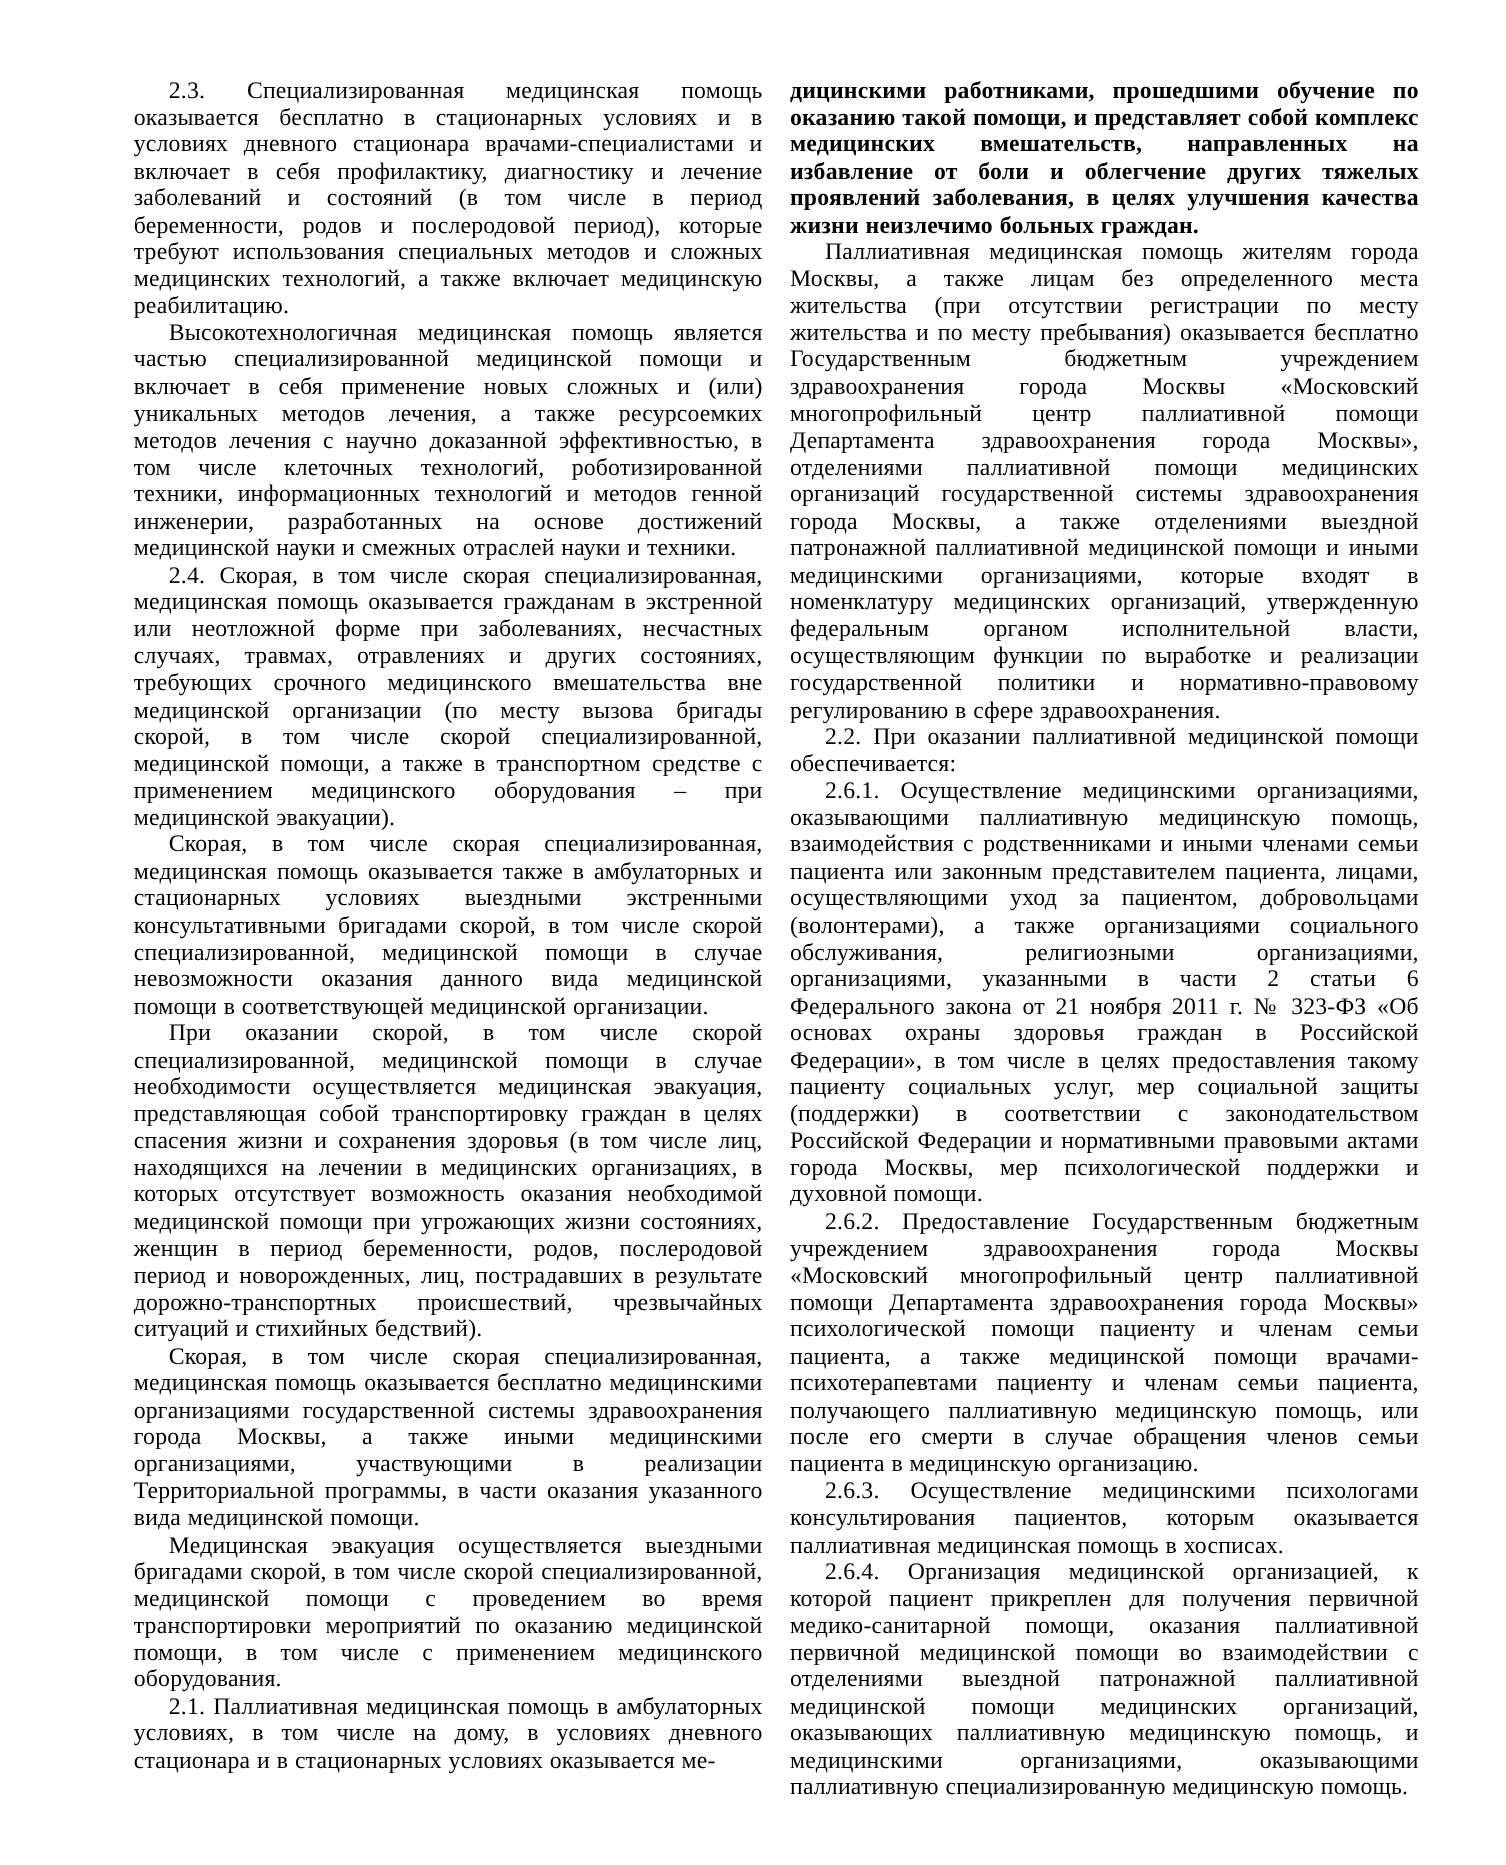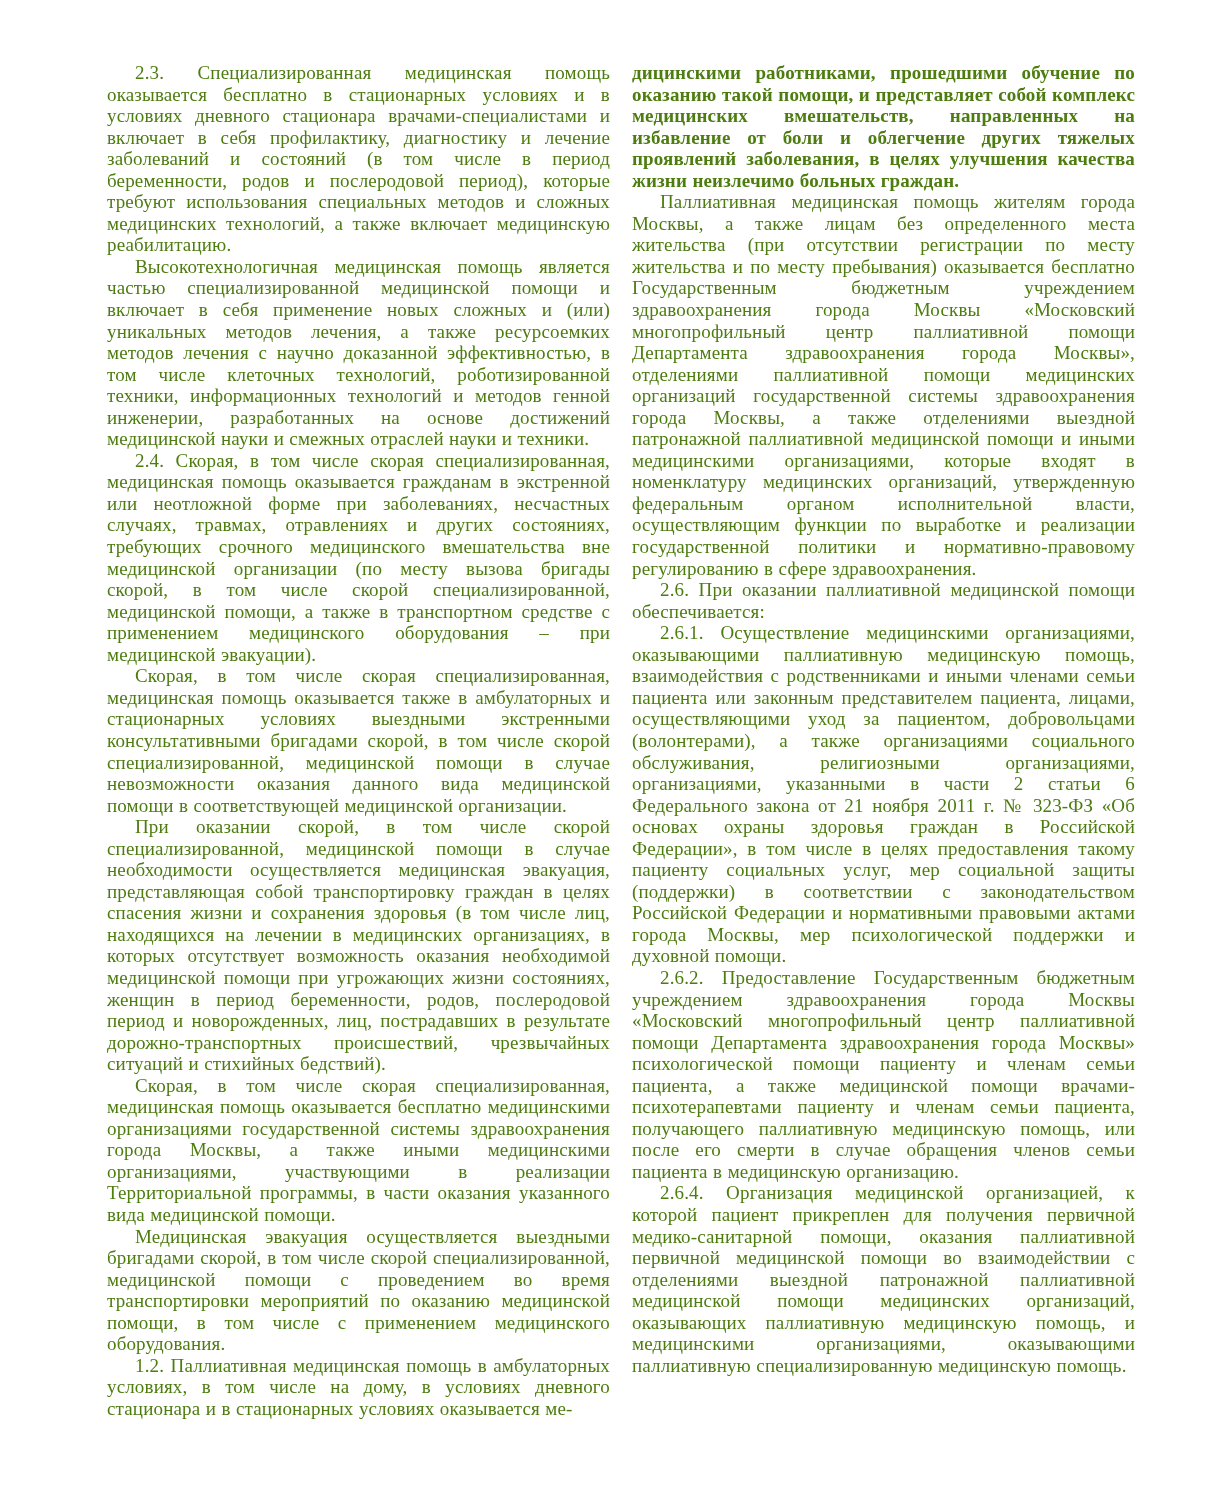--- a/index.html
+++ b/index.html
@@ -39,34 +39,35 @@
     word-spacing: 0.5px;
   }
   .column p.cont {
     text-indent: 0;
     font-weight: bold;
   }
 </style>
 </head>
 <body style="background: rgb(255, 255, 255);">
 
-<div class="page" style="background: rgb(255, 255, 255); color: #4d7c0f;">
+<div class="page" style="background: rgb(255, 255, 255); color: #000000;">
   <div class="columns">
     <div class="column">
         <p>2.3. Специализированная медицинская помощь оказывается бесплатно в стационарных условиях и в условиях дневного стационара врачами-специалистами и включает в себя профилактику, диагностику и лечение заболеваний и состояний (в том числе в период беременности, родов и послеродовой период), которые требуют использования специальных методов и сложных медицинских технологий, а также включает медицинскую реабилитацию.</p>
         <p>Высокотехнологичная медицинская помощь является частью специализированной медицинской помощи и включает в себя применение новых сложных и (или) уникальных методов лечения, а также ресурсоемких методов лечения с научно доказанной эффективностью, в том числе клеточных технологий, роботизированной техники, информационных технологий и методов генной инженерии, разработанных на основе достижений медицинской науки и смежных отраслей науки и техники.</p>
         <p>2.4. Скорая, в том числе скорая специализированная, медицинская помощь оказывается гражданам в экстренной или неотложной форме при заболеваниях, несчастных случаях, травмах, отравлениях и других состояниях, требующих срочного медицинского вмешательства вне медицинской организации (по месту вызова бригады скорой, в том числе скорой специализированной, медицинской помощи, а также в транспортном средстве с применением медицинского оборудования – при медицинской эвакуации).</p>
         <p>Скорая, в том числе скорая специализированная, медицинская помощь оказывается также в амбулаторных и стационарных условиях выездными экстренными консультативными бригадами скорой, в том числе скорой специализированной, медицинской помощи в случае невозможности оказания данного вида медицинской помощи в соответствующей медицинской организации.</p>
         <p>При оказании скорой, в том числе скорой специализированной, медицинской помощи в случае необходимости осуществляется медицинская эвакуация, представляющая собой транспортировку граждан в целях спасения жизни и сохранения здоровья (в том числе лиц, находящихся на лечении в медицинских организациях, в которых отсутствует возможность оказания необходимой медицинской помощи при угрожающих жизни состояниях, женщин в период беременности, родов, послеродовой период и новорожденных, лиц, пострадавших в результате дорожно-транспортных происшествий, чрезвычайных ситуаций и стихийных бедствий).</p>
         <p>Скорая, в том числе скорая специализированная, медицинская помощь оказывается бесплатно медицинскими организациями государственной системы здравоохранения города Москвы, а также иными медицинскими организациями, участвующими в реализации Территориальной программы, в части оказания указанного вида медицинской помощи.</p>
         <p>Медицинская эвакуация осуществляется выездными бригадами скорой, в том числе скорой специализированной, медицинской помощи с проведением во время транспортировки мероприятий по оказанию медицинской помощи, в том числе с применением медицинского оборудования.</p>
-        <p>1.2. Паллиативная медицинская помощь в амбулаторных условиях, в том числе на дому, в условиях дневного стационара и в стационарных условиях оказывается ме-</p>
+        <p>2.1. Паллиативная медицинская помощь в амбулаторных условиях, в том числе на дому, в условиях дневного стационара и в стационарных условиях оказывается ме-</p>
       </div>
     <div class="column">
         <p class="cont">дицинскими работниками, прошедшими обучение по оказанию такой помощи, и представляет собой комплекс медицинских вмешательств, направленных на избавление от боли и облегчение других тяжелых проявлений заболевания, в целях улучшения качества жизни неизлечимо больных граждан.</p>
         <p>Паллиативная медицинская помощь жителям города Москвы, а также лицам без определенного места жительства (при отсутствии регистрации по месту жительства и по месту пребывания) оказывается бесплатно Государственным бюджетным учреждением здравоохранения города Москвы «Московский многопрофильный центр паллиативной помощи Департамента здравоохранения города Москвы», отделениями паллиативной помощи медицинских организаций государственной системы здравоохранения города Москвы, а также отделениями выездной патронажной паллиативной медицинской помощи и иными медицинскими организациями, которые входят в номенклатуру медицинских организаций, утвержденную федеральным органом исполнительной власти, осуществляющим функции по выработке и реализации государственной политики и нормативно-правовому регулированию в сфере здравоохранения.</p>
-        <p>2.6. При оказании паллиативной медицинской помощи обеспечивается:</p>
+        <p>2.2. При оказании паллиативной медицинской помощи обеспечивается:</p>
         <p>2.6.1. Осуществление медицинскими организациями, оказывающими паллиативную медицинскую помощь, взаимодействия с родственниками и иными членами семьи пациента или законным представителем пациента, лицами, осуществляющими уход за пациентом, добровольцами (волонтерами), а также организациями социального обслуживания, религиозными организациями, организациями, указанными в части 2 статьи 6 Федерального закона от 21 ноября 2011 г. № 323-ФЗ «Об основах охраны здоровья граждан в Российской Федерации», в том числе в целях предоставления такому пациенту социальных услуг, мер социальной защиты (поддержки) в соответствии с законодательством Российской Федерации и нормативными правовыми актами города Москвы, мер психологической поддержки и духовной помощи.</p>
         <p>2.6.2. Предоставление Государственным бюджетным учреждением здравоохранения города Москвы «Московский многопрофильный центр паллиативной помощи Департамента здравоохранения города Москвы» психологической помощи пациенту и членам семьи пациента, а также медицинской помощи врачами-психотерапевтами пациенту и членам семьи пациента, получающего паллиативную медицинскую помощь, или после его смерти в случае обращения членов семьи пациента в медицинскую организацию.</p>
+        <p>2.6.3. Осуществление медицинскими психологами консультирования пациентов, которым оказывается паллиативная медицинская помощь в хосписах.</p>
         <p>2.6.4. Организация медицинской организацией, к которой пациент прикреплен для получения первичной медико-санитарной помощи, оказания паллиативной первичной медицинской помощи во взаимодействии с отделениями выездной патронажной паллиативной медицинской помощи медицинских организаций, оказывающих паллиативную медицинскую помощь, и медицинскими организациями, оказывающими паллиативную специализированную медицинскую помощь.</p>
       </div>
   </div>
 </div>
 
 </body></html>

